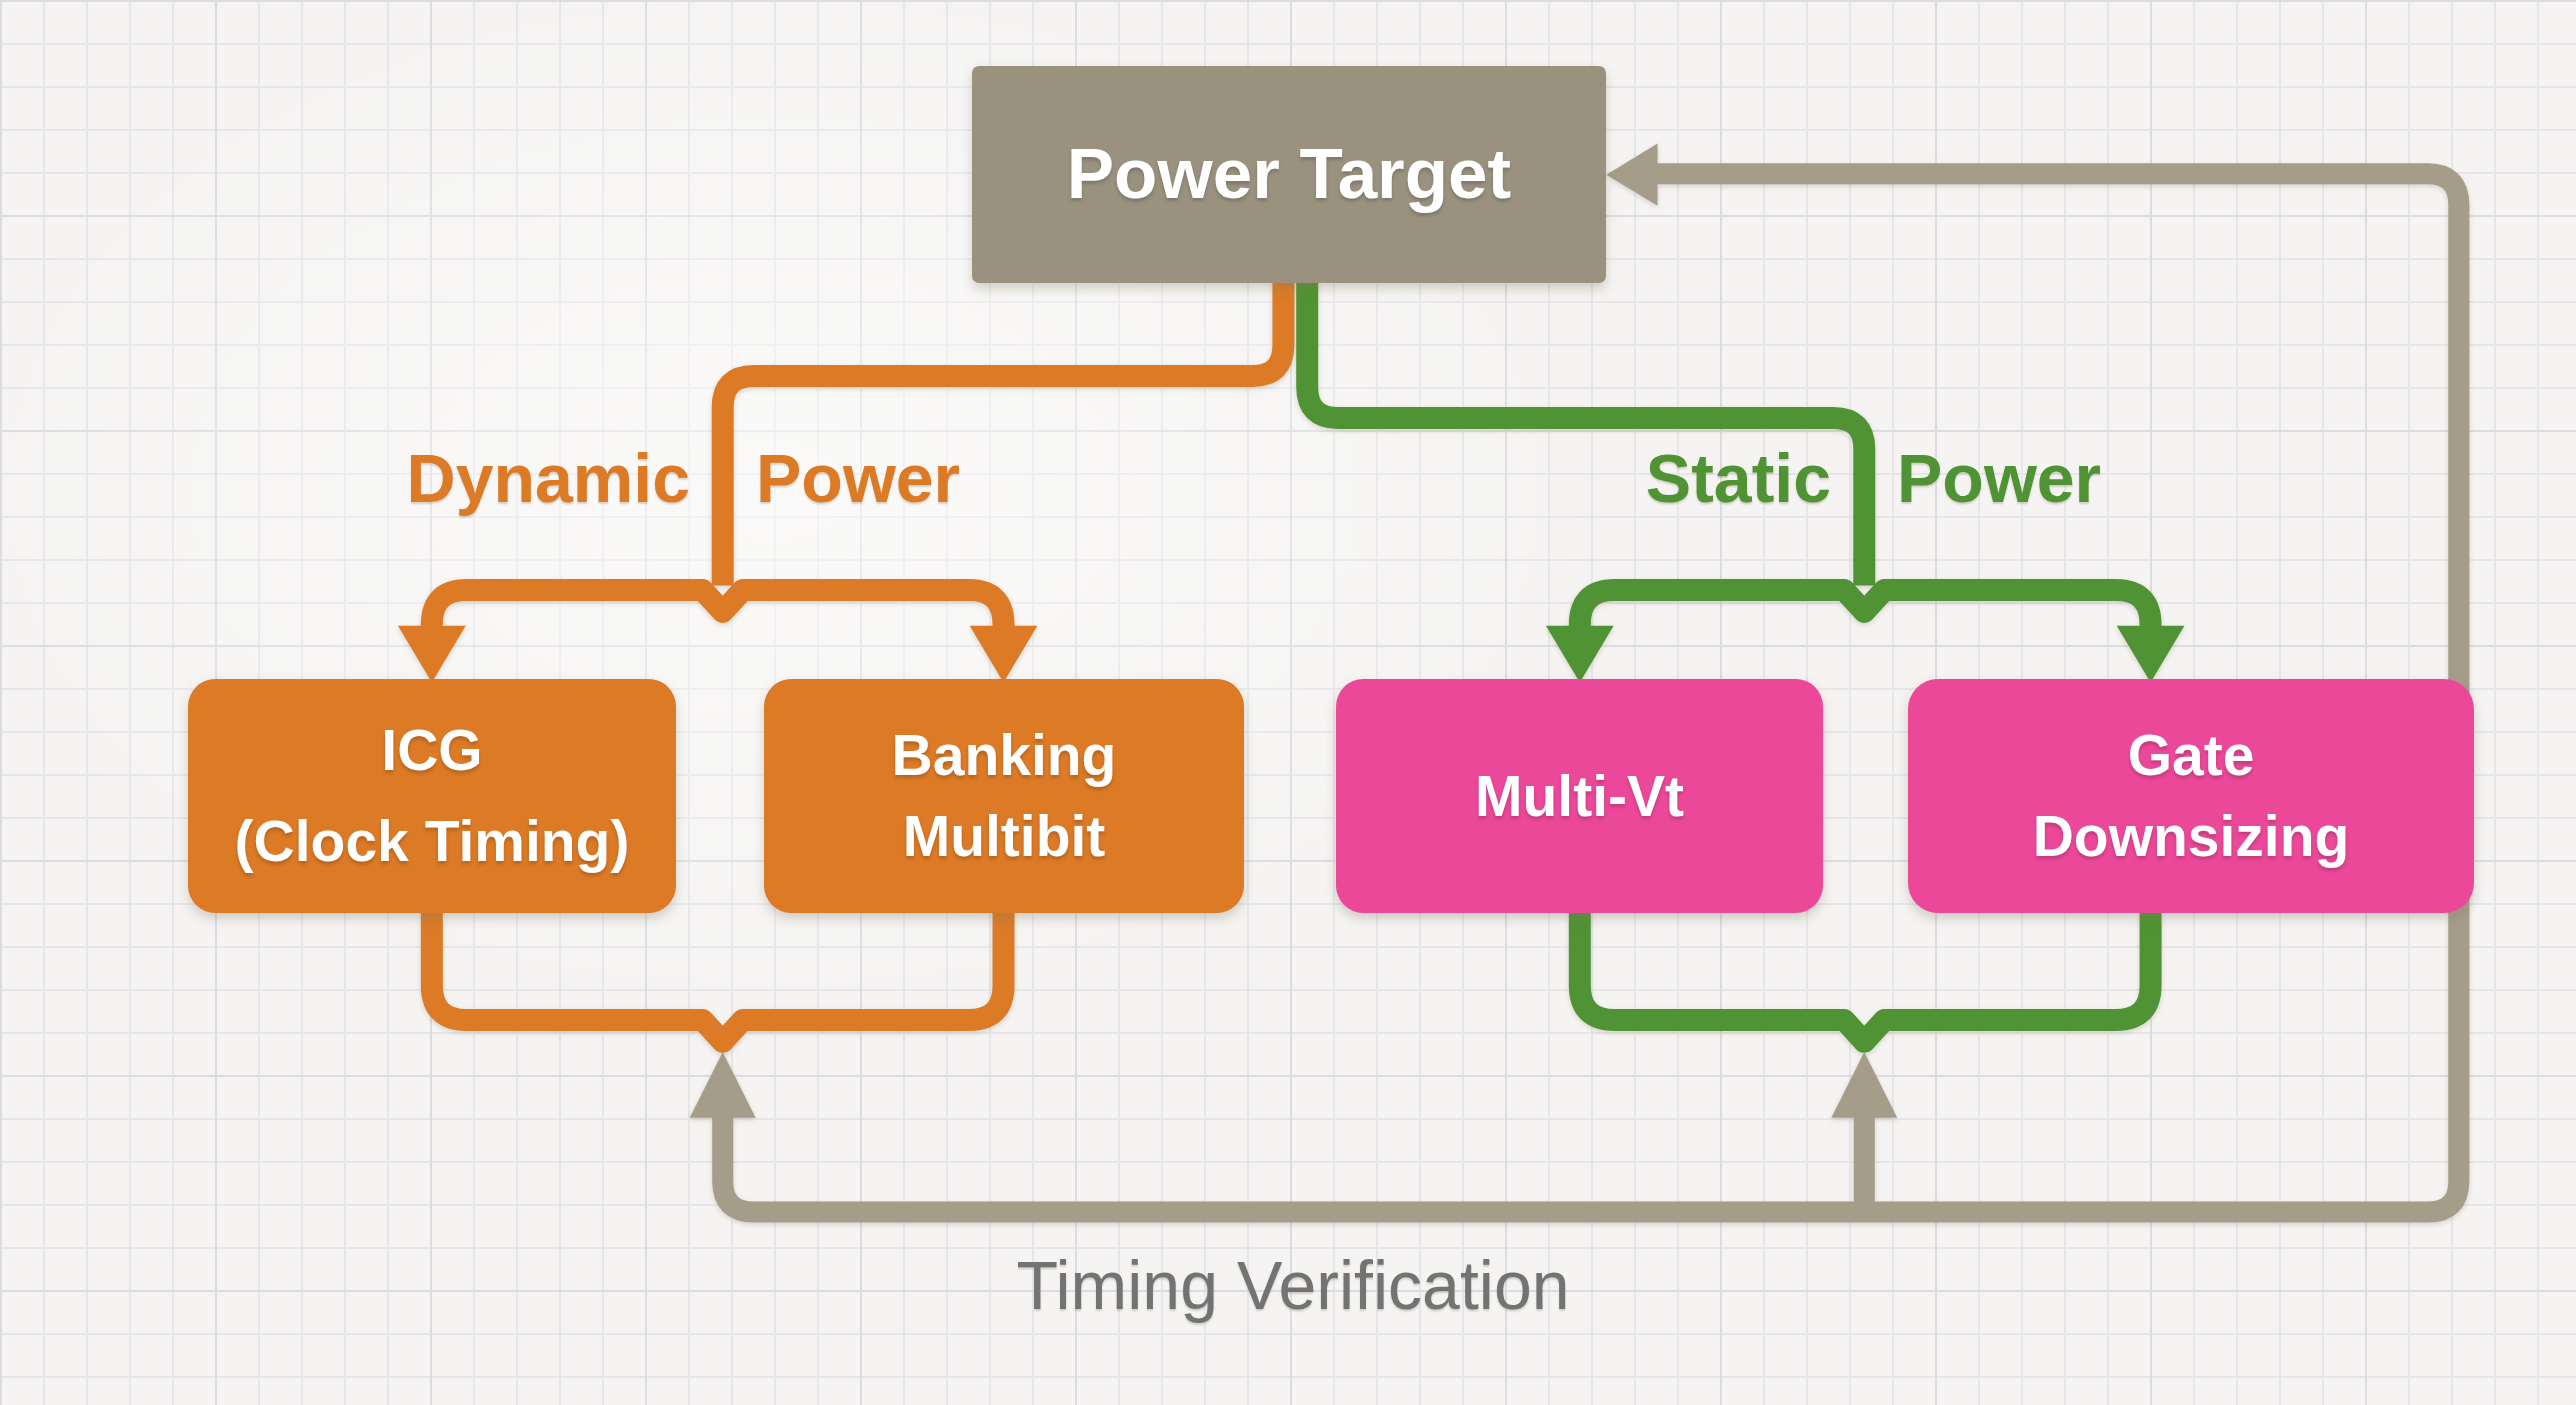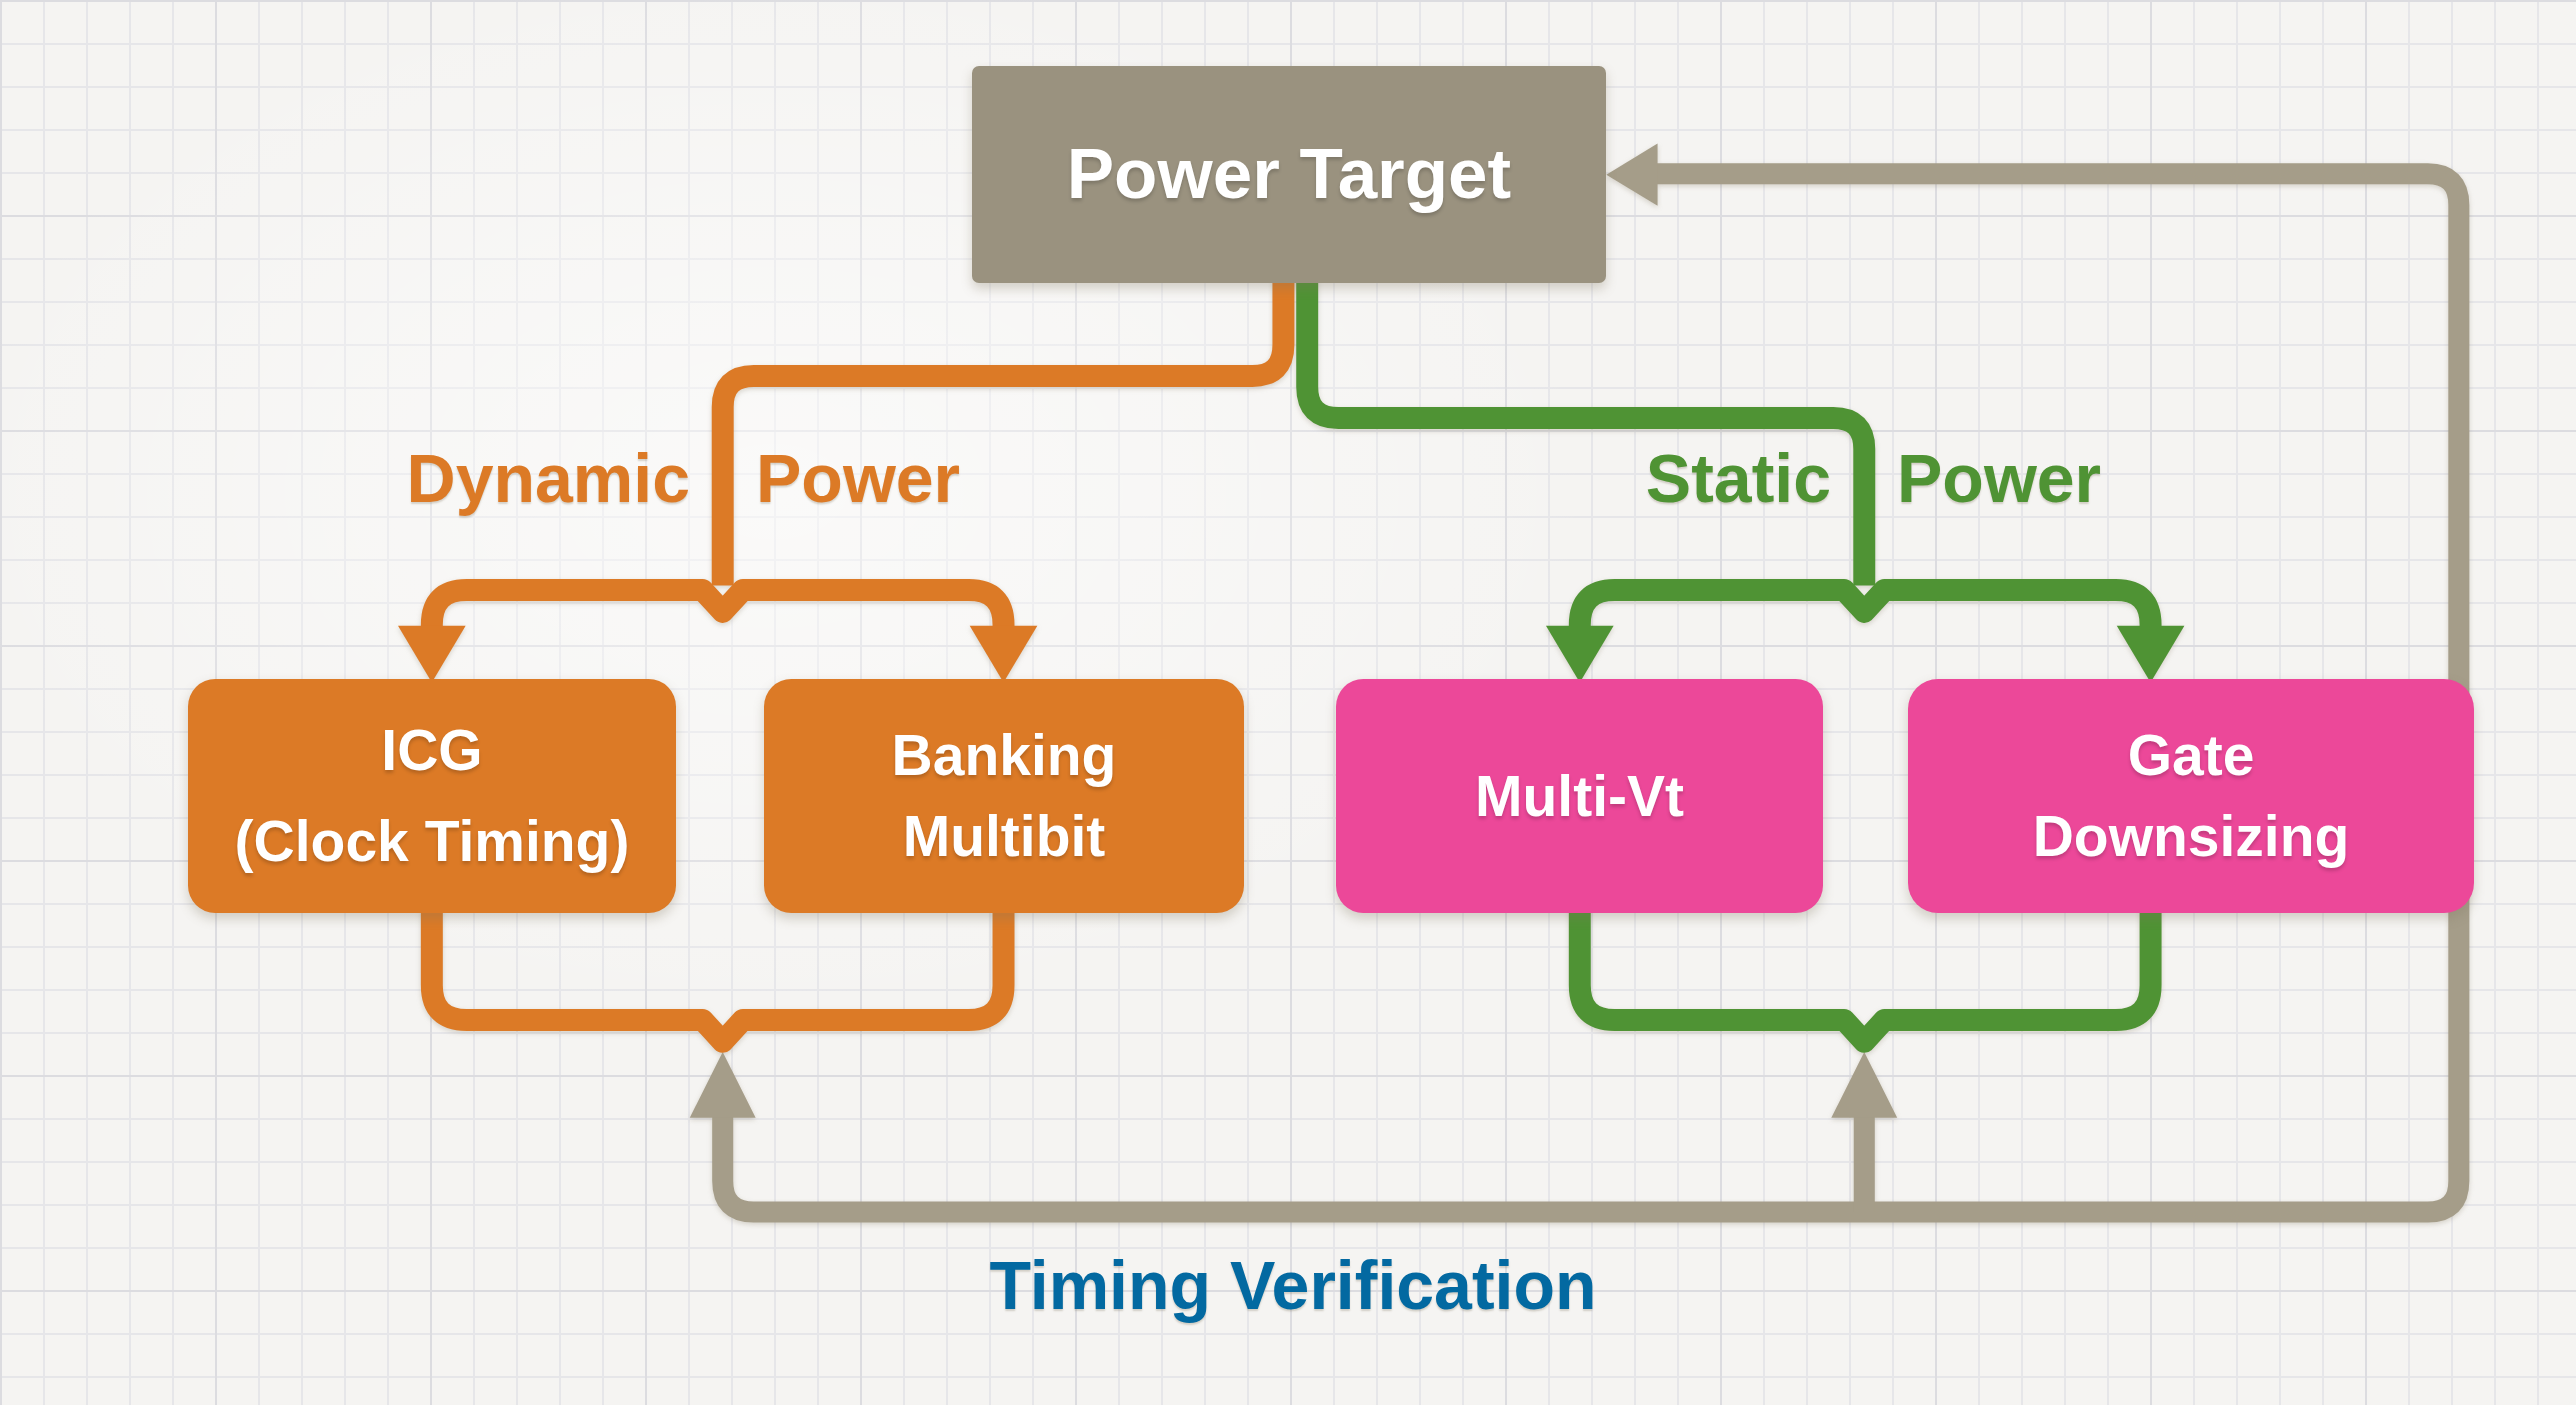--- a/index.html
+++ b/index.html
@@ -36,21 +36,21 @@
 
   .branch-label{position:absolute;top:478px;width:0;height:0;font-size:68px;font-weight:bold;
     text-shadow:0 1.8px 1.8px rgba(130,120,95,0.30);}
   .branch-label .w1{position:absolute;right:33px;top:0;transform:translateY(-50%);white-space:nowrap;}
   .branch-label .w2{position:absolute;left:33px;top:0;transform:translateY(-50%);white-space:nowrap;}
   .branch-label.dynamic{left:723px;color:#dc7a26;}
   .branch-label.static{left:1864px;color:#4f9334;}
 
   .feedback-label{
     position:absolute;left:1293px;top:1285px;transform:translate(-50%,-50%);
-    font-size:68px;font-weight:bold;color:#0369a1;white-space:nowrap;
+    font-size:68px;font-weight:normal;color:#737373;white-space:nowrap;
     text-shadow:0 1.8px 1.8px rgba(130,120,95,0.30);
   }
 </style>
 </head>
 <body>
 
 <div class="stage">
 
   <svg class="wires" width="2576" height="1405" viewBox="0 0 2816 1536">
 

